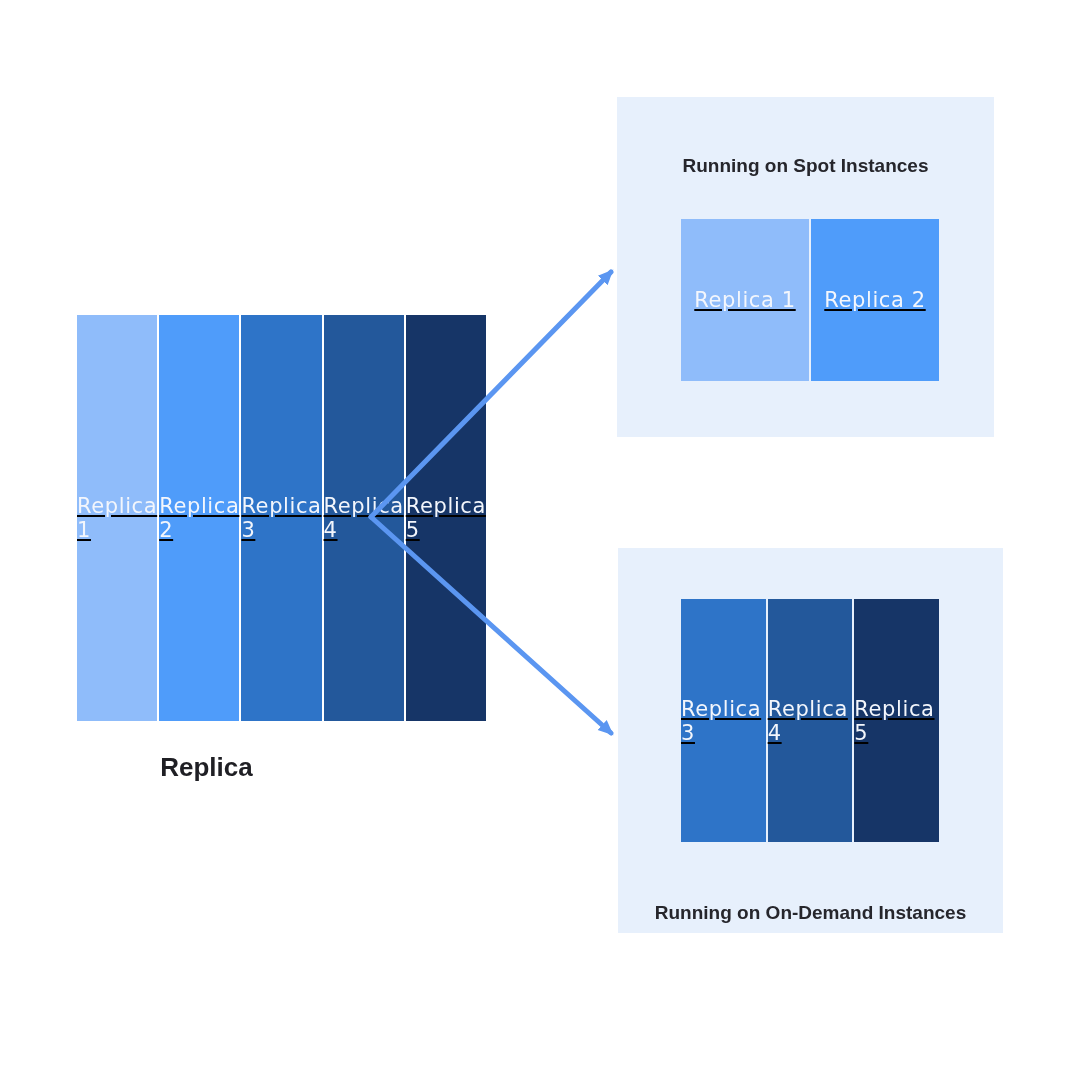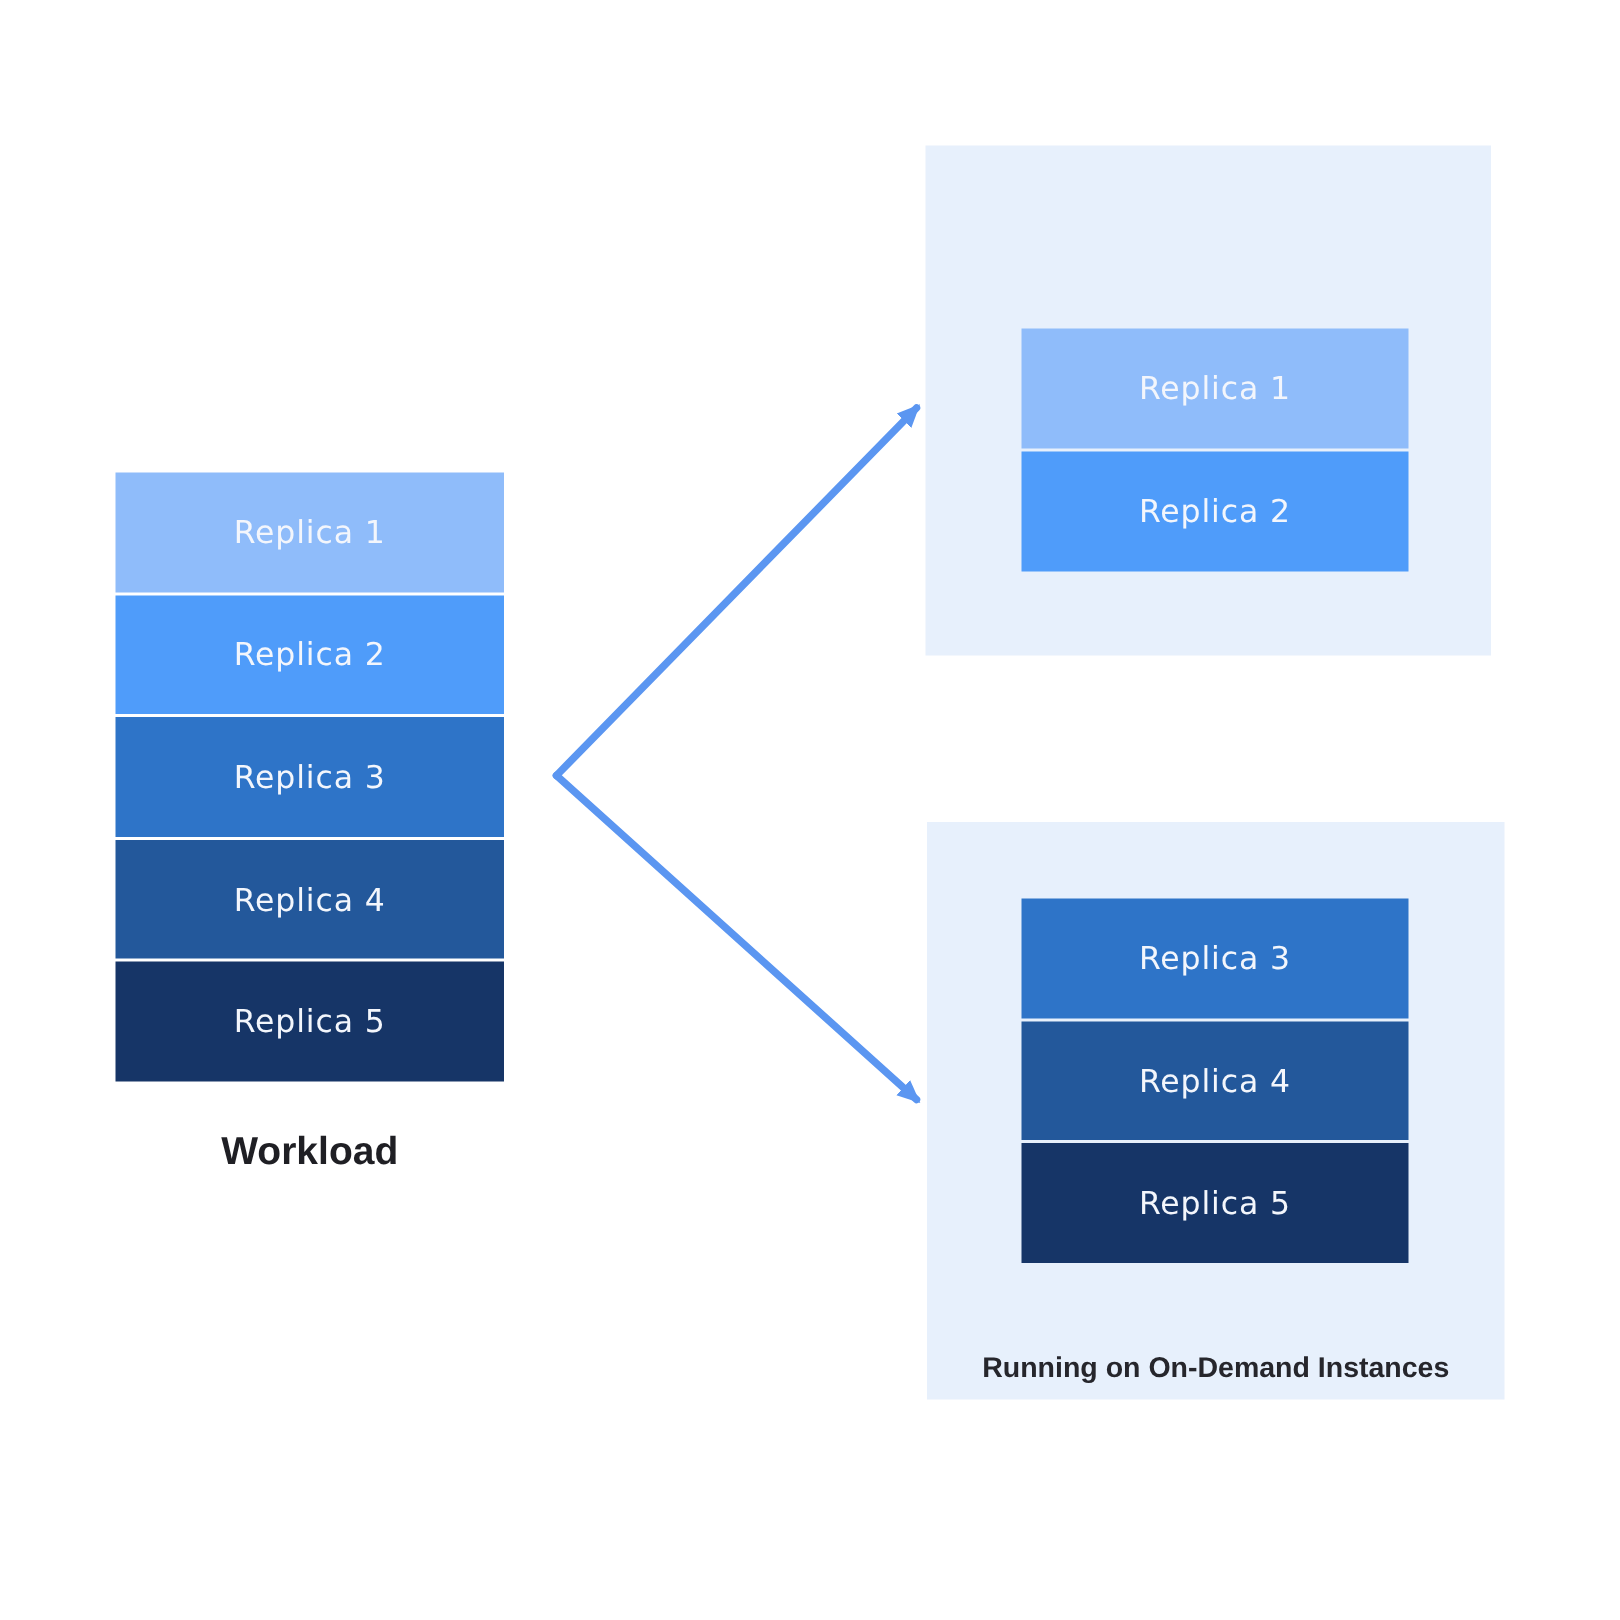--- a/index.html
+++ b/index.html
@@ -13,22 +13,23 @@
     height: 1080px;
     background: #ffffff;
     overflow: hidden;
     font-family: "DejaVu Sans", sans-serif;
   }
 
   
   .replica-stack {
     position: absolute;
     display: flex;
-    flex-direction: column;
+    flex-direction: row;
     gap: 2px;
+    text-decoration: underline;
   }
   .replica-block {
     flex: 1;
     display: flex;
     align-items: center;
     justify-content: center;
   }
   .replica-label {
     color: #f3f6fc;
     font-size: 21px;
@@ -125,23 +126,24 @@
       <span class="replica-label">Replica 3</span>
     </div>
     <div class="replica-block" style="background-color: rgb(35, 88, 155);">
       <span class="replica-label">Replica 4</span>
     </div>
     <div class="replica-block" style="background-color: rgb(22, 53, 103);">
       <span class="replica-label">Replica 5</span>
     </div>
   </div>
 
-  <div id="workload-title" style="color: rgb(31, 31, 36);">Workload</div>
+  <div id="workload-title" style="color: rgb(31, 31, 36);">Replica</div>
 
   <div id="spot-panel" class="panel" style="background-color: rgb(231, 240, 252);">
+    <div id="spot-title" class="panel-title" style="color: rgb(38, 38, 44);">Running on Spot Instances</div>
     <div id="spot-stack" class="replica-stack">
       <div class="replica-block" style="background-color: rgb(143, 188, 250);">
         <span class="replica-label">Replica 1</span>
       </div>
       <div class="replica-block" style="background-color: rgb(79, 156, 250);">
         <span class="replica-label">Replica 2</span>
       </div>
     </div>
   </div>
 

